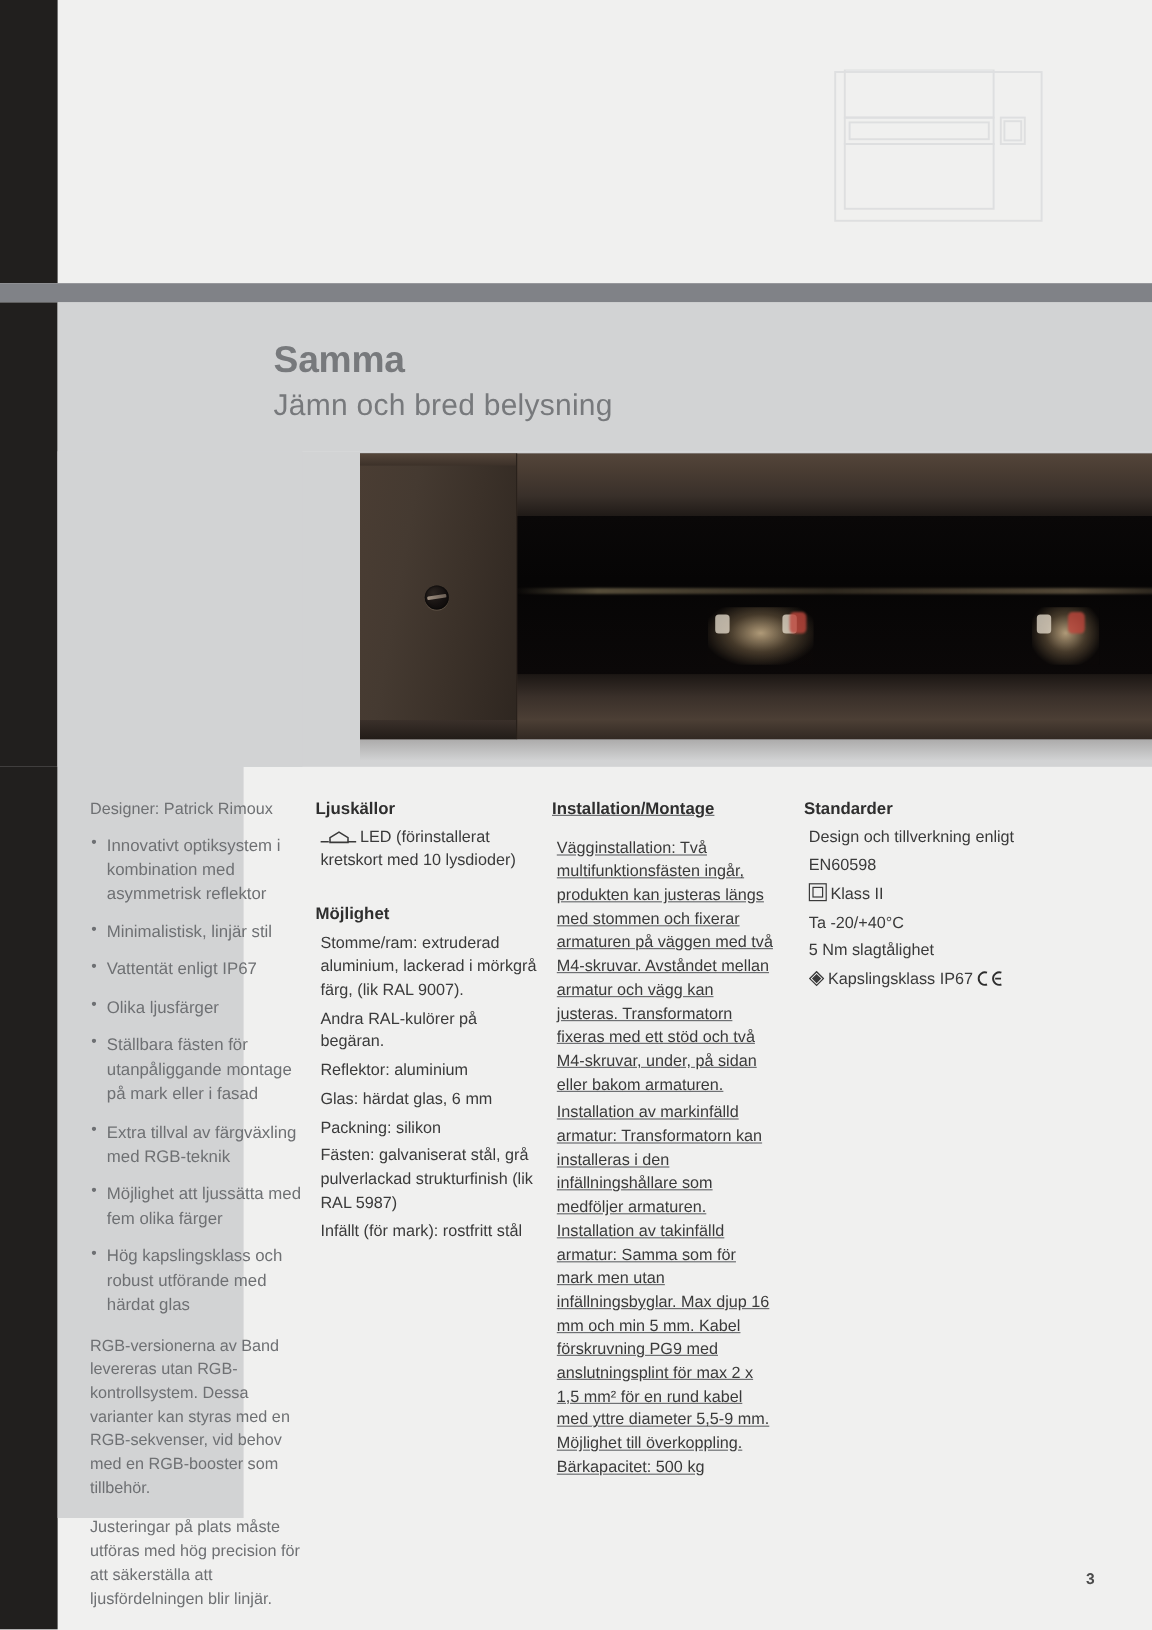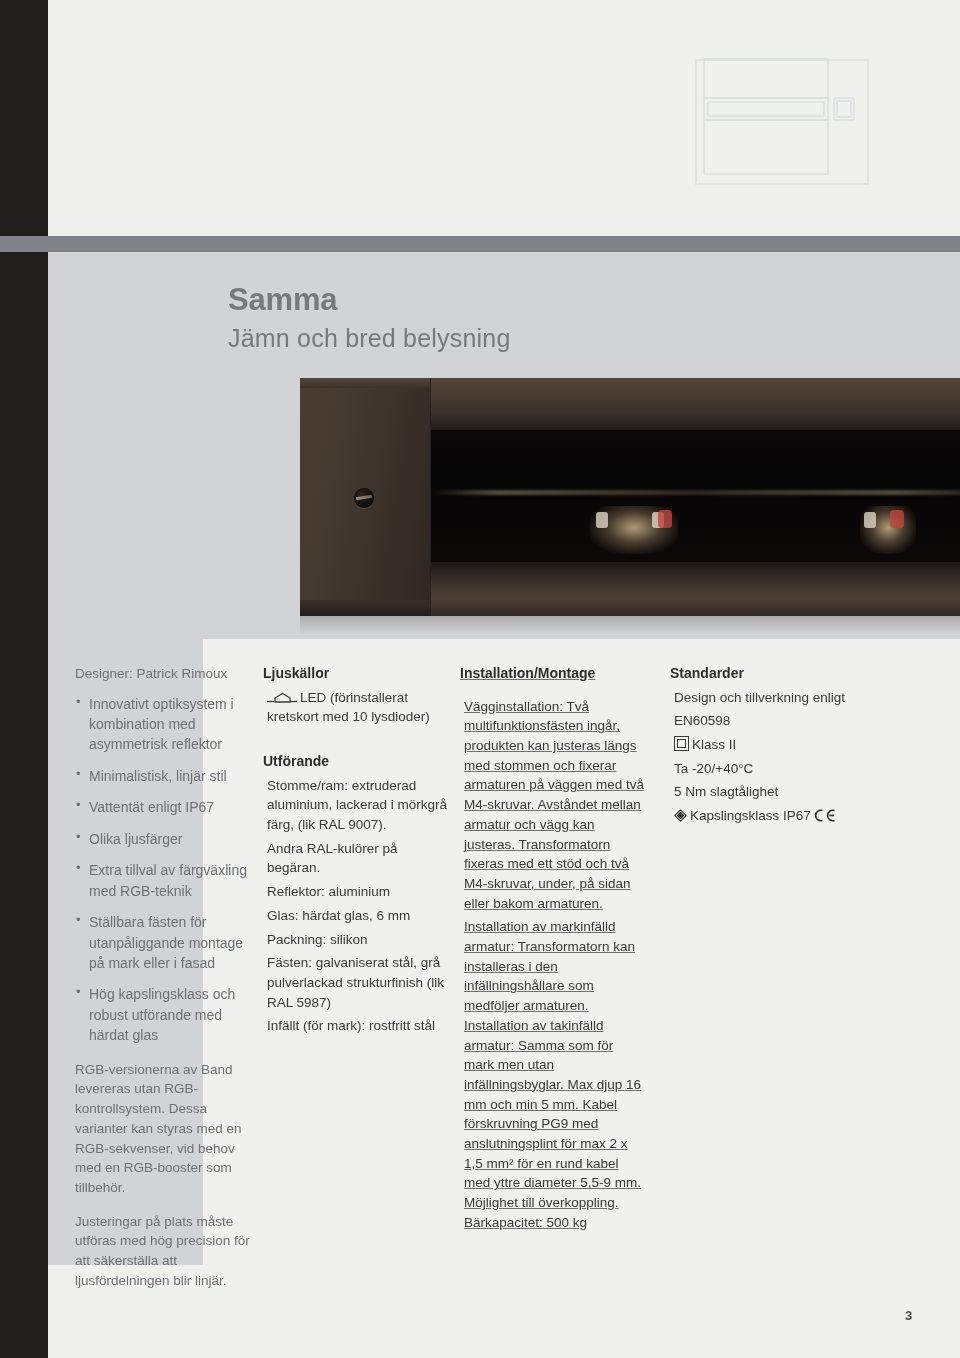--- a/index.html
+++ b/index.html
@@ -147,43 +147,44 @@
 
 <div class="cols">
 
   <div class="col col-1">
     <div class="designer">Designer: Patrick Rimoux</div>
     <ul class="bullets">
       <li>Innovativt optiksystem i kombination med asymmetrisk reflektor</li>
       <li>Minimalistisk, linjär stil</li>
       <li>Vattentät enligt IP67</li>
       <li>Olika ljusfärger</li>
+      <li>Ställbara fästen för utanpåliggande montage på mark eller i fasad</li>
       <li>Extra tillval av färgväxling med RGB-teknik</li>
-      <li>Ställbara fästen för utanpåliggande montage på mark eller i fasad</li>
+      <li>Möjlighet att ljussätta med fem olika färger</li>
       <li>Hög kapslingsklass och robust utförande med härdat glas</li>
     </ul>
     <p class="para">RGB-versionerna av Band levereras utan RGB-kontrollsystem. Dessa varianter kan styras med en RGB-sekvenser, vid behov med en RGB-booster som tillbehör.</p>
     <p class="para">Justeringar på plats måste utföras med hög precision för att säkerställa att ljusfördelningen blir linjär.</p>
   </div>
 
   <div class="col col-2">
     <div class="sec">
       <h3 class="sec-title">Ljuskällor</h3>
       <p class="body-dark">
         <span class="icon-led">
           <svg width="30" height="12" viewBox="0 0 30 12" fill="none" stroke="#3a3a3a" stroke-width="1.3">
             <line x1="0" y1="9.5" x2="7" y2="9.5"></line>
             <line x1="23" y1="9.5" x2="30" y2="9.5"></line>
             <path d="M8 10 V6 L15.5 1.5 L23 6 V10 Z"></path>
           </svg>
         </span><span>LED (förinstallerat kretskort med 10 lysdioder)</span>
       </p>
     </div>
     <div class="sec">
-      <h3 class="sec-title">Utförande</h3>
+      <h3 class="sec-title">Möjlighet</h3>
       <p class="body-dark">Stomme/ram: extruderad aluminium, lackerad i mörkgrå färg, (lik RAL 9007).</p>
       <p class="body-dark">Andra RAL-kulörer på begäran.</p>
       <p class="body-dark">Reflektor: aluminium</p>
       <p class="body-dark">Glas: härdat glas, 6 mm</p>
       <p class="body-dark">Packning: silikon</p>
       <p class="body-dark">Fästen: galvaniserat stål, grå pulverlackad strukturfinish (lik RAL 5987)</p>
       <p class="body-dark">Infällt (för mark): rostfritt stål</p>
     </div>
   </div>
 

